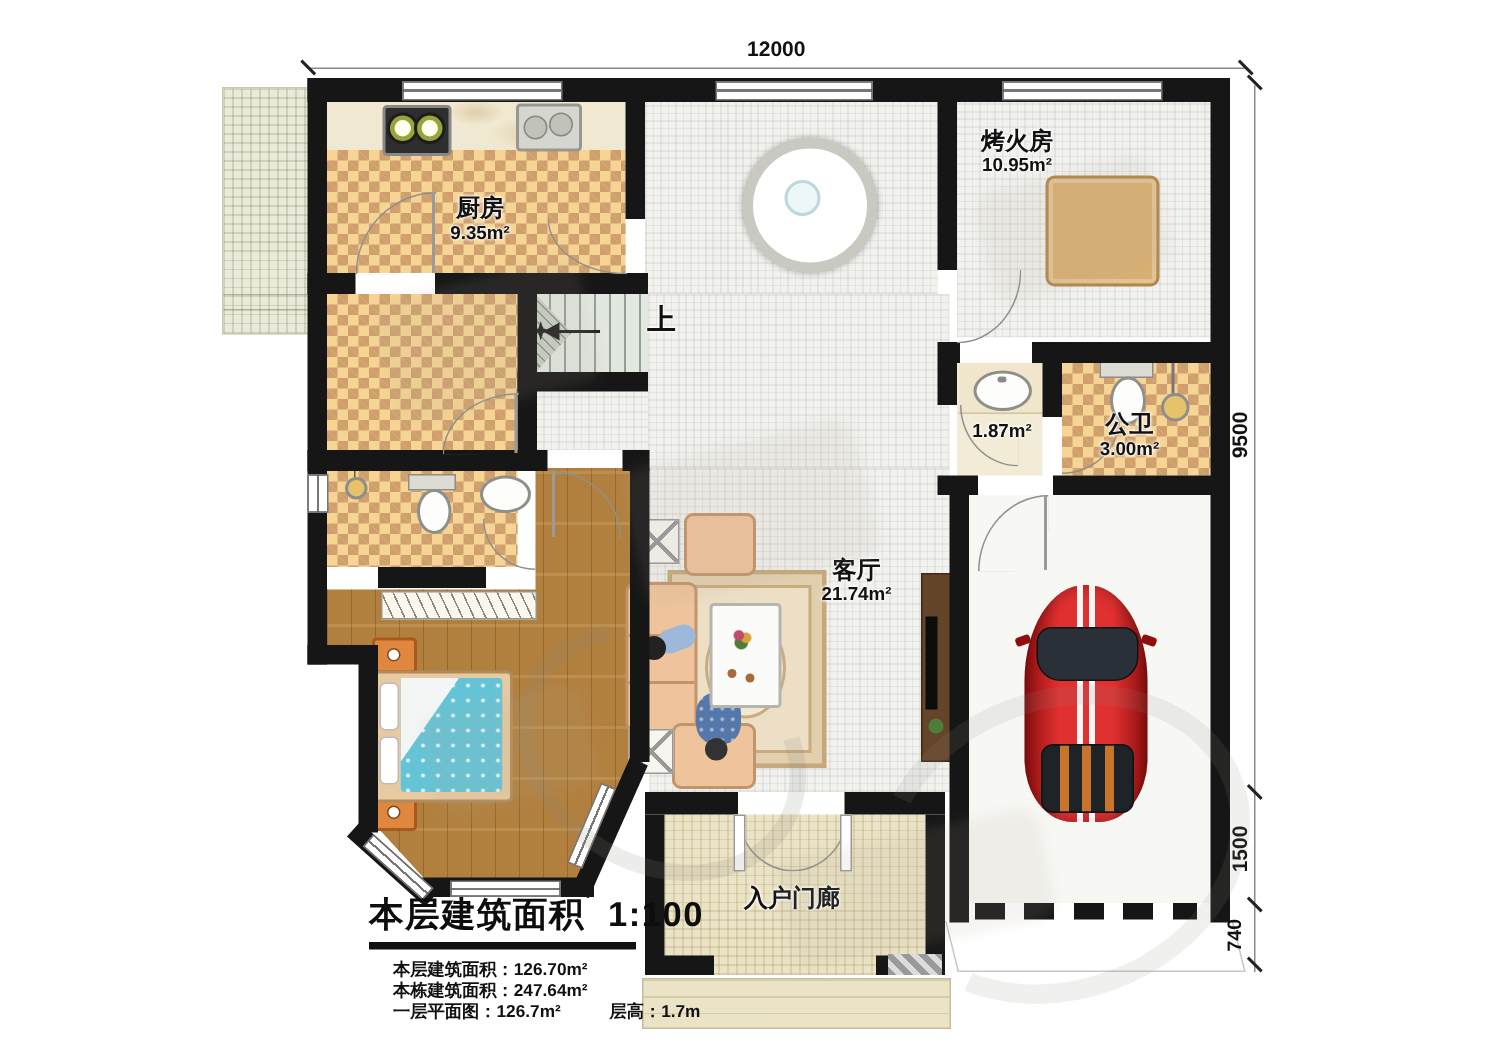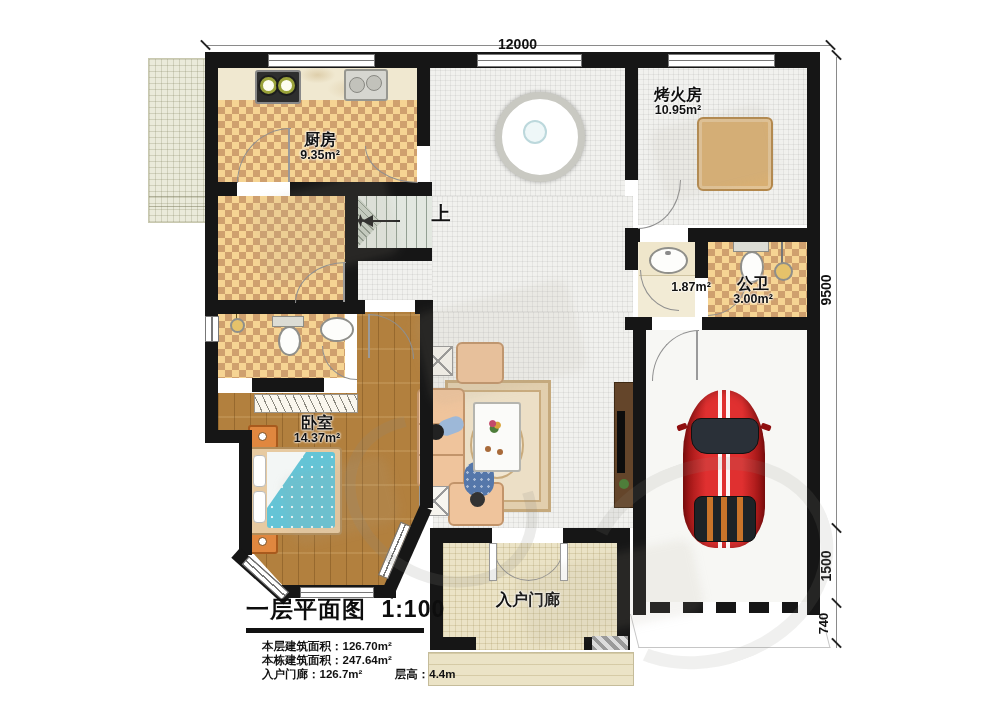--- a/index.html
+++ b/index.html
@@ -268,67 +268,67 @@
   </div>
 
   <div class="rl" style="left:270px;top:131px;width:100px;">
     <div class="n">厨房</div>
       <div class="a">9.35m²</div>
   </div>
   <div class="rl" style="left:628px;top:86px;width:100px;">
     <div class="n">烤火房</div>
       <div class="a">10.95m²</div>
   </div>
-  <div class="rl" style="left:651px;top:281px;width:80px;">
+  <div class="rl" style="left:628px;top:281px;width:80px;">
     <div class="a">1.87m²</div>
   </div>
   <div class="rl" style="left:703px;top:275px;width:100px;">
     <div class="n">公卫</div>
       <div class="a">3.00m²</div>
   </div>
-  <div class="rl" style="left:267px;top:414px;width:100px;">
-    <div class="n">卧室</div>
-      <div class="a">14.37m²</div>
+  <div class="rl" style="left:521px;top:372px;width:100px;">
+    <div class="n">客厅</div>
+      <div class="a">21.74m²</div>
   </div>
   <div class="rl" style="left:468px;top:591px;width:120px;">
     <div class="n">入户门廊</div>
   </div>
   <div class="rl" style="left:428px;top:204px;width:26px;">
     <div class="n" style="font-size:19px;">上</div>
   </div>
 
   <div class="dimline" style="left:205px;top:45px;width:625px;height:1px;"></div>
   <div class="tick" style="left:199px;top:44px;"></div>
   <div class="tick" style="left:824px;top:44px;"></div>
-  <div class="dimtxt" style="left:205px;top:36px;width:625px;">12000</div>
+  <div class="dimtxt" style="left:205px;top:24px;width:625px;">12000</div>
 
   <div class="dimline" style="left:836px;top:57px;width:1px;height:591px;"></div>
   <div class="tick" style="left:830px;top:54px;"></div>
   <div class="tick" style="left:830px;top:527px;"></div>
   <div class="tick" style="left:830px;top:602px;"></div>
   <div class="tick" style="left:830px;top:642px;"></div>
   <div class="dimtxt dimv" style="left:796px;top:282px;width:60px;">9500</div>
   <div class="dimtxt dimv" style="left:796px;top:558px;width:60px;">1500</div>
   <div class="dimtxt dimv" style="left:793px;top:616px;width:60px;font-size:13px;">740</div>
 
   <div class="tb-title">
-    <span>一层平面图</span>
+    <span>本层建筑面积</span>
     <span style="margin-left:8px;">1:100</span>
   </div>
   <div class="tb-bar"></div>
   <div class="tb-row" style="left:262px;top:639px;">
     <span>本层建筑面积：</span><span>126.70m²</span>
   </div>
   <div class="tb-row" style="left:262px;top:653px;">
     <span>本栋建筑面积：</span><span>247.64m²</span>
   </div>
   <div class="tb-row" style="left:262px;top:667px;">
-    <span>入户门廊：</span><span>126.7m²</span>
+    <span>一层平面图：</span><span>126.7m²</span>
     <span style="display:inline-block;width:26px;"></span>
-    <span>层高：</span><span>4.4m</span>
+    <span>层高：</span><span>1.7m</span>
   </div>
 
   <div class="wm wm-ring" style="left:340px;top:420px;width:180px;height:140px;border:11px solid rgba(140,140,130,.16);border-top-color:transparent;transform:rotate(30deg);"></div>
   <div class="wm wm-ring" style="left:580px;top:460px;width:230px;height:180px;border:13px solid rgba(140,140,130,.13);border-left-color:transparent;transform:rotate(-20deg);"></div>
   <div class="wm wm-blob" style="left:255px;top:185px;width:140px;height:85px;transform:rotate(-14deg);"></div>
   <div class="wm wm-blob" style="left:420px;top:295px;width:160px;height:95px;transform:rotate(-14deg);"></div>
   <div class="wm wm-blob" style="left:520px;top:555px;width:180px;height:75px;transform:rotate(-12deg);"></div>
   <div class="wm wm-blob" style="left:655px;top:115px;width:120px;height:75px;transform:rotate(-14deg);"></div>
   <div class="wm wm-blob" style="left:285px;top:465px;width:110px;height:70px;transform:rotate(-14deg);"></div>
 

